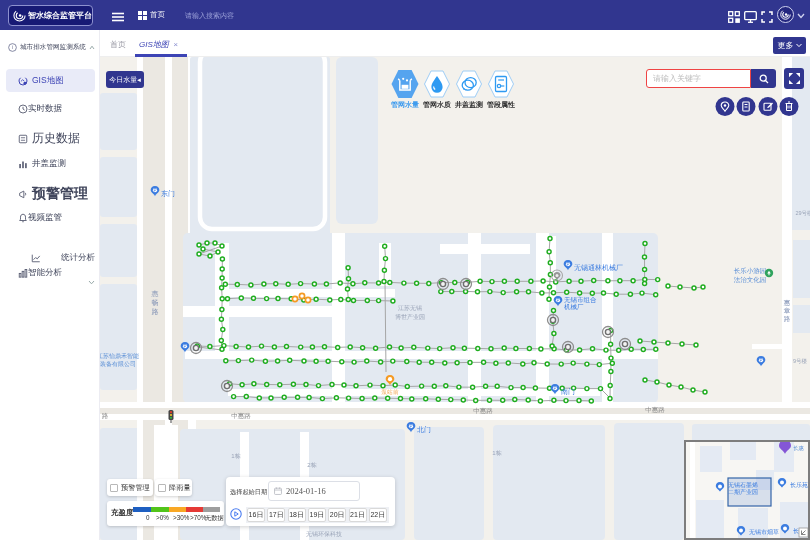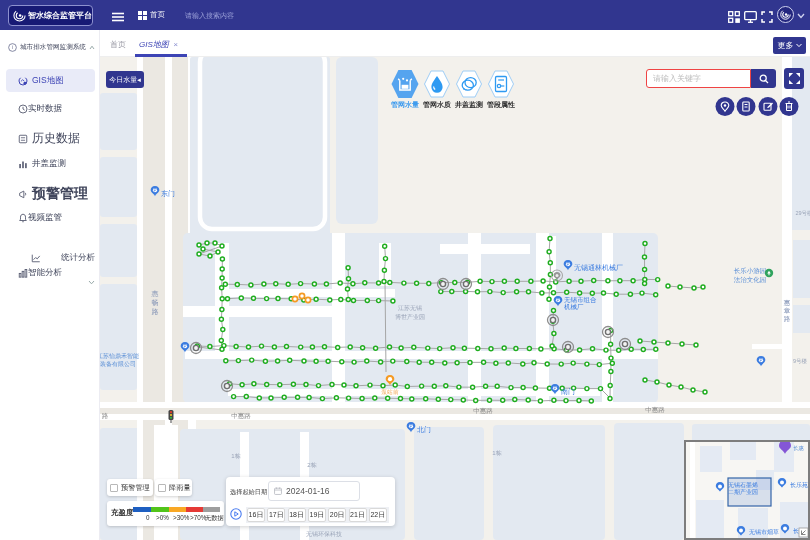--- a/index.html
+++ b/index.html
@@ -728,21 +728,21 @@
 
 <div class="abs" style="left:230px;top:488px;font-size:6.2px;color:#333;white-space:nowrap;">选择起始日期</div>
 
 <div class="abs" style="left:268px;top:481px;width:92px;height:20px;background:#fff;border:1px solid #dcdfe6;border-radius:3px;display:flex;align-items:center;padding-left:5px;gap:4px;">
 <svg width="8" height="8" viewBox="0 0 10 10">
       <rect x="0.7" y="1.5" width="8.6" height="7.8" rx="1" fill="none" stroke="#b5b8bf" stroke-width="1"></rect>
       <line x1="0.7" y1="3.8" x2="9.3" y2="3.8" stroke="#b5b8bf" stroke-width="1"></line>
       <line x1="3" y1="0.5" x2="3" y2="2.5" stroke="#b5b8bf" stroke-width="1"></line>
       <line x1="7" y1="0.5" x2="7" y2="2.5" stroke="#b5b8bf" stroke-width="1"></line>
     </svg>
-<span style="font-size:8.5px;color:#555;">2024-01-16</span>
+<span style="font-size:8.5px;color:#555;font-family:Liberation Serif, serif;">2024-01-16</span>
   </div>
 
 <div class="abs" style="left:230px;top:508px;width:12px;height:12px;">
 <svg style="display:block" width="12" height="12" viewBox="0 0 12 12">
       <circle cx="6" cy="6" r="5.2" fill="none" stroke="#4a7cf0" stroke-width="1.1"></circle>
       <path d="M4.8 3.8 L8.2 6 L4.8 8.2Z" fill="none" stroke="#4a7cf0" stroke-width="1" stroke-linejoin="round"></path>
     </svg>
   </div>
 
 <div class="abs" style="left:246px;top:507px;width:143px;height:16px;background:#eef0f4;"></div>

